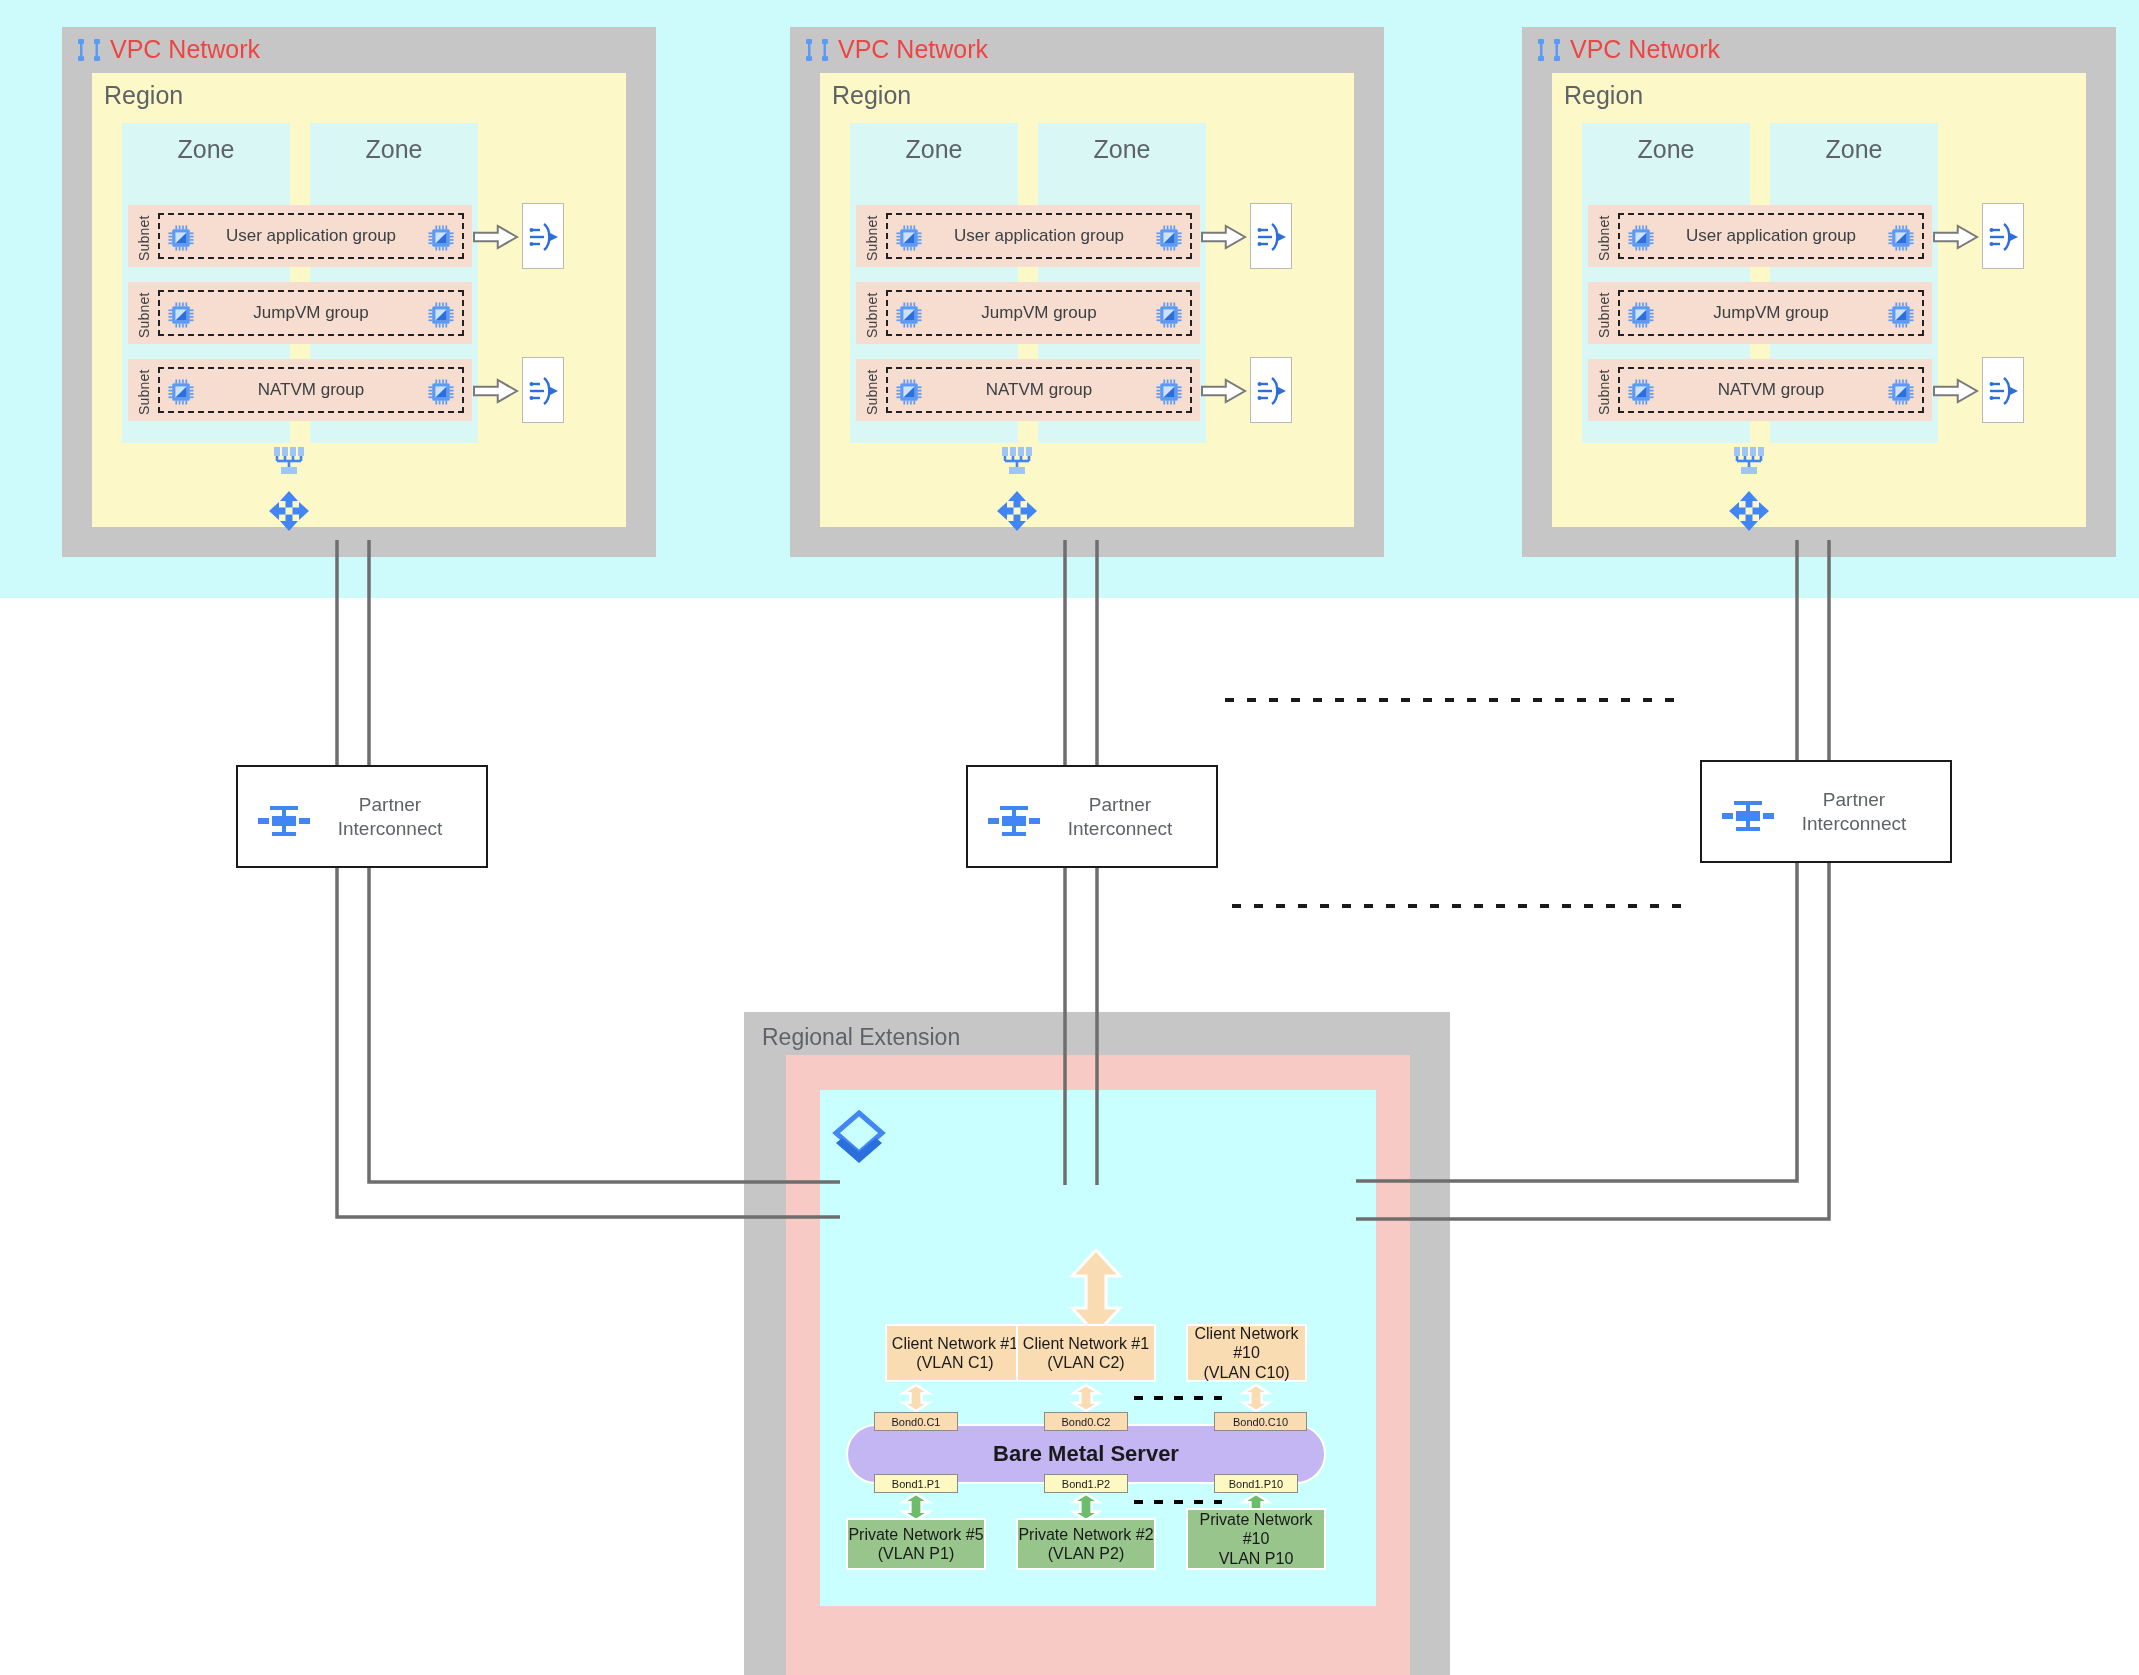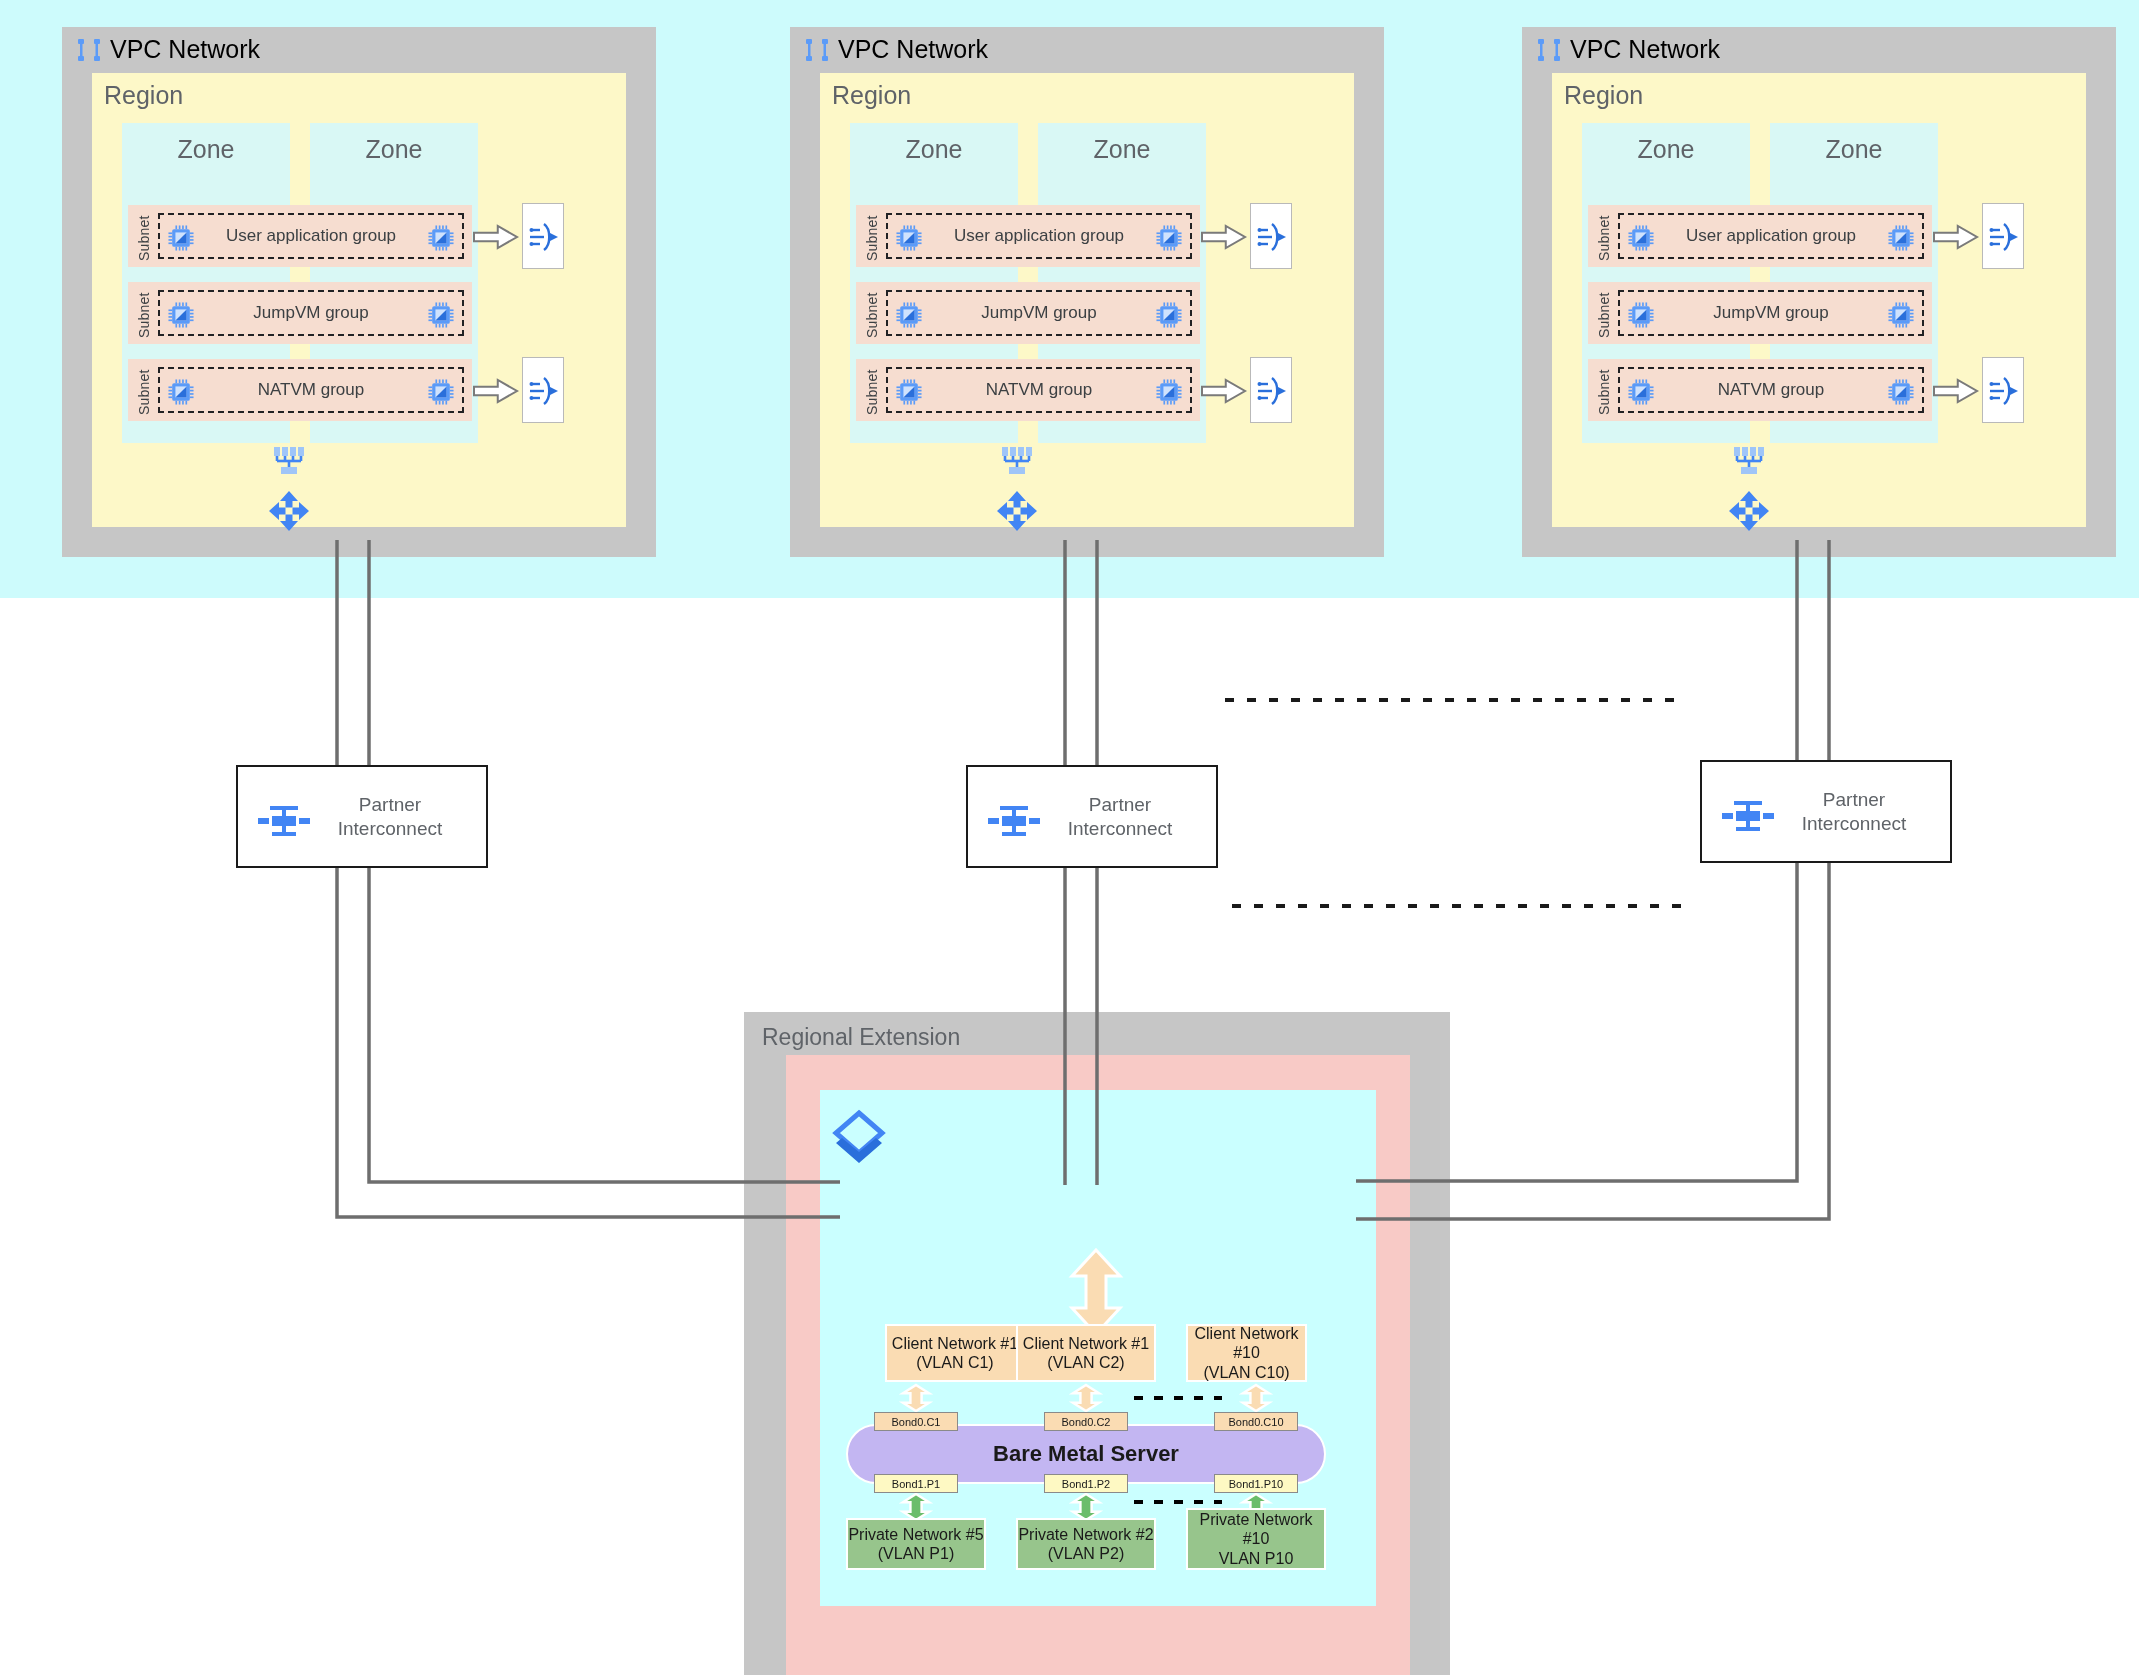--- a/index.html
+++ b/index.html
@@ -6,21 +6,21 @@
   body{font-family:"Liberation Sans",sans-serif;}
   #canvas{position:relative;width:2139px;height:1675px;background:#ffffff;overflow:hidden;}
 
   .abs{position:absolute;box-sizing:border-box;}
 
   
   .top-band{left:0;top:0;width:2139px;height:598px;background:#cdfbfc;}
 
   
   .vpc{background:#c6c6c6;}
-  .vpc-title{font-size:25px;color:#000000;white-space:nowrap;text-align:center;}
+  .vpc-title{font-size:25px;color:#ef4444;white-space:nowrap;text-align:center;}
 
   .region{background:#fdf8c8;}
   .region-title{font-size:25px;color:#5f6368;white-space:nowrap;}
 
   .zone{background:#d9f8f5;}
   .zone-title{font-size:25px;color:#5f6368;text-align:center;white-space:nowrap;}
 
   .subnet{background:#f6ddd0;}
   .subnet-label{
     font-size:14px;color:#3c4043;
@@ -1041,21 +1041,21 @@
       </div>
     </div>
 
   <div id="bond-host">
       <div class="abs bondc" style="left: 874px; top: 1412px; width: 84px; height: 19px;">
         <span>Bond0.C1</span>
       </div>
       <div class="abs bondc" style="left: 1044px; top: 1412px; width: 84px; height: 19px;">
         <span>Bond0.C2</span>
       </div>
-      <div class="abs bondc" style="left: 1214px; top: 1412px; width: 84px; height: 19px;">
+      <div class="abs bondc" style="left: 1214px; top: 1412px; width: 93px; height: 19px;">
         <span>Bond0.C10</span>
       </div>
       <div class="abs bondp" style="left: 874px; top: 1474px; width: 84px; height: 19px;">
         <span>Bond1.P1</span>
       </div>
       <div class="abs bondp" style="left: 1044px; top: 1474px; width: 84px; height: 19px;">
         <span>Bond1.P2</span>
       </div>
       <div class="abs bondp" style="left: 1214px; top: 1474px; width: 84px; height: 19px;">
         <span>Bond1.P10</span>

